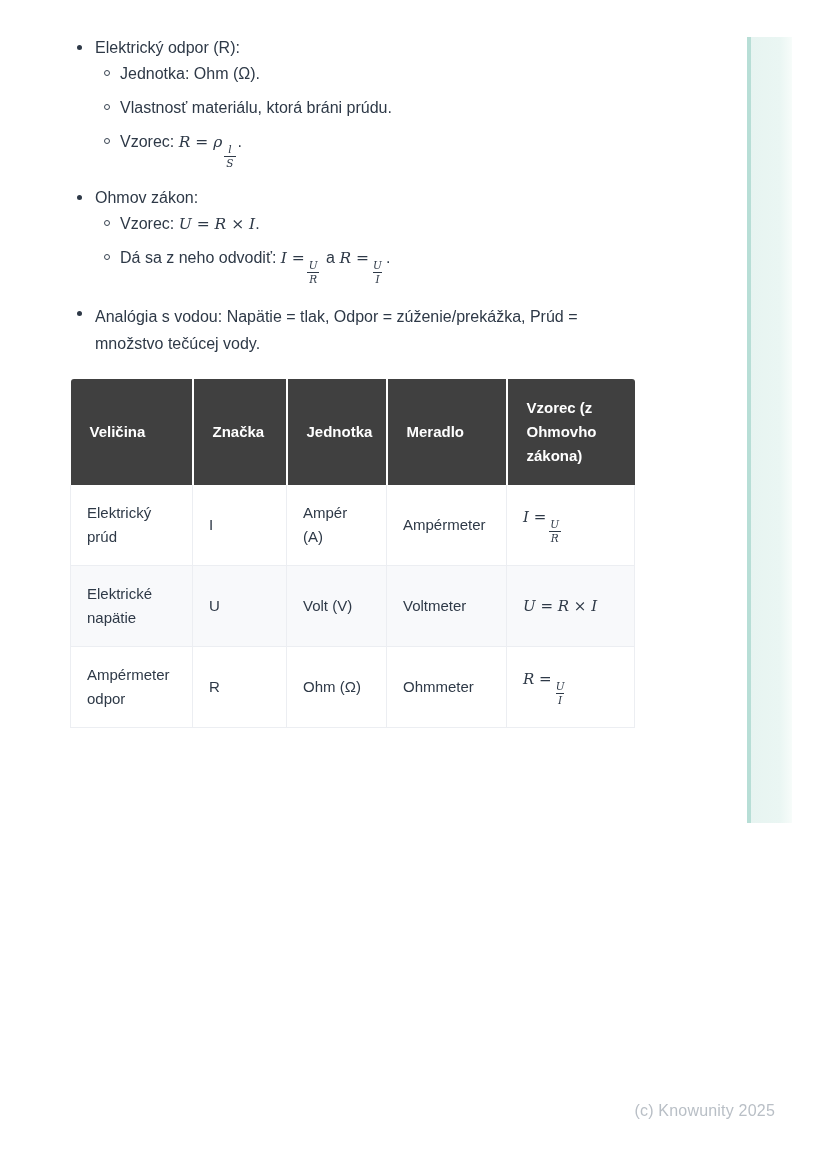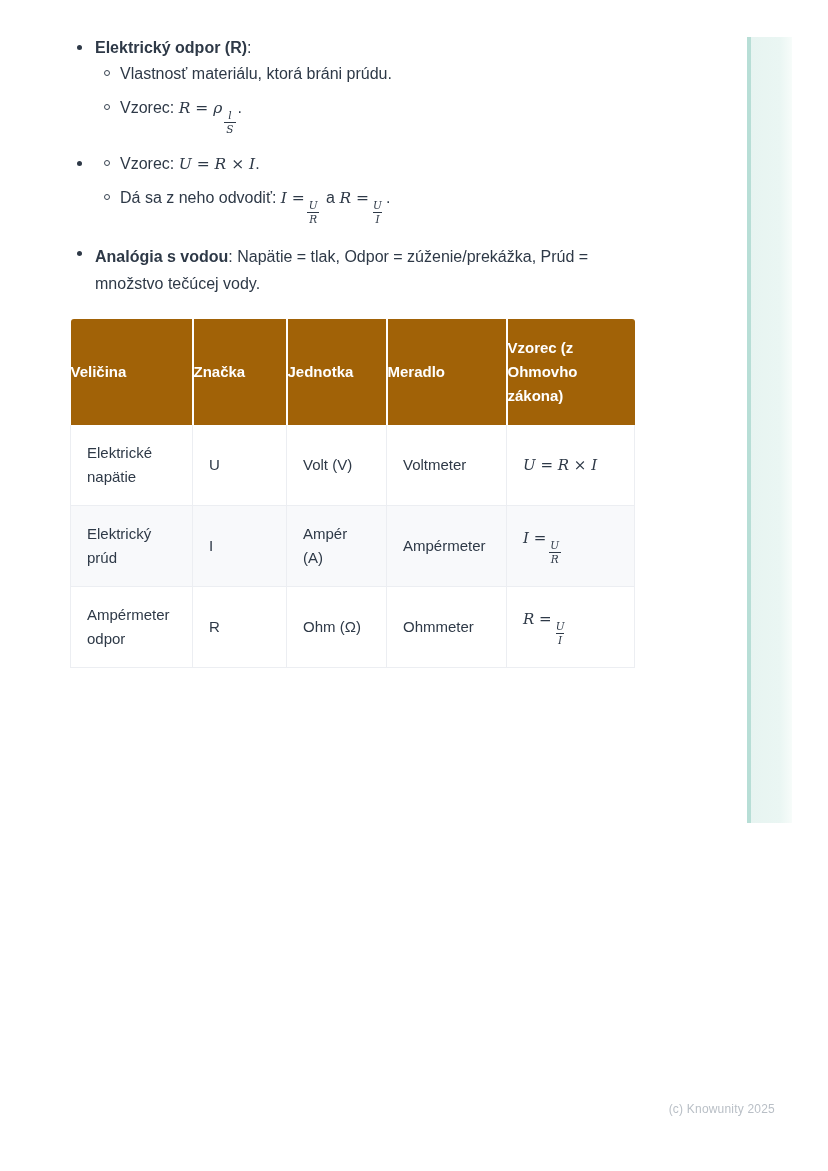--- a/index.html
+++ b/index.html
@@ -58,21 +58,21 @@
     content: "";
     position: absolute;
     left: 9px;
     top: 7px;
     width: 4px;
     height: 4px;
     border-radius: 50%;
     border: 1.5px solid #3a4553;
     background: transparent;
   }
-  b, strong { font-weight: 700; text-align: center; }
+  b, strong { font-weight: 400; text-align: center; }
   .math {
     font-family: "DejaVu Serif", "Liberation Serif", serif;
     font-style: italic;
     font-size: 15.5px;
   }
   .frac {
     display: inline-flex;
     flex-direction: column;
     align-items: center;
     vertical-align: -0.55em;
@@ -88,26 +88,26 @@
   .frac .fn { padding: 0 2px; }
 
   .note-table {
     margin-top: 22px;
     width: 564px;
     border-collapse: collapse;
     table-layout: fixed;
     font-size: 15px;
   }
   .note-table th {
-    background: #a16207;
+    background: #404040;
     color: #ffffff;
     font-weight: 600;
     text-align: left;
     vertical-align: middle;
-    padding: 17px 0;
+    padding: 17px 19px;
     line-height: 24px;
   }
   .note-table th + th { border-left: 2px solid #ffffff; }
   .note-table th:first-child { border-top-left-radius: 3px; }
   .note-table th:last-child { border-top-right-radius: 3px; }
   .note-table td {
     padding: 16px;
     line-height: 24px;
     vertical-align: middle;
     border-left: 1px solid #eceef2;
@@ -115,45 +115,47 @@
     background: #ffffff;
   }
   .note-table td:last-child { border-right: 1px solid #eceef2; }
   .note-table tbody tr:nth-child(2) td { background: #f8f9fb; }
   .note-table .math { font-size: 15px; }
 
   .footer-copy {
     position: absolute;
     top: 1102px;
     right: 53px;
-    font-size: 12px;
+    font-size: 16px;
     color: #b9bfc6;
     letter-spacing: 0.2px;
   }
 </style>
 </head>
 <body>
 
 <div class="accent-strip"></div>
 
 <div class="content">
   <ul class="l1">
 
     <li>
       <span class="l1-text"><strong>Elektrický odpor (R)</strong><span>:</span></span>
       <ul class="l2">
+        <li><span>Jednotka: Ohm (Ω).</span></li>
         <li><span>Vlastnosť materiálu, ktorá bráni prúdu.</span></li>
         <li><span>Vzorec: </span><span class="math"><span>R = ρ</span><span class="frac">
                 <span class="fn">l</span>
                 <span class="fd">S</span>
               </span></span><span>.</span></li>
       </ul>
     </li>
 
     <li>
+      <span class="l1-text"><strong>Ohmov zákon</strong><span>:</span></span>
       <ul class="l2">
         <li><span>Vzorec: </span><span class="math">U = R × I</span><span>.</span></li>
         <li><span>Dá sa z neho odvodiť: </span><span class="math"><span>I =</span><span class="frac">
                 <span class="fn">U</span>
                 <span class="fd">R</span>
               </span></span><span> a </span><span class="math"><span>R =</span><span class="frac">
                 <span class="fn">U</span>
                 <span class="fd">I</span>
               </span></span><span>.</span></li>
       </ul>
@@ -177,37 +179,37 @@
       <tr>
         <th>Veličina</th>
         <th>Značka</th>
         <th>Jednotka</th>
         <th>Meradlo</th>
         <th>Vzorec (z Ohmovho zákona)</th>
       </tr>
     </thead>
     <tbody>
       <tr>
+        <td>Elektrický prúd</td>
+        <td>I</td>
+        <td>Ampér (A)</td>
+        <td>Ampérmeter</td>
+        <td><span class="math"><span>I =</span><span class="frac">
+                <span class="fn">U</span>
+                <span class="fd">R</span>
+              </span></span></td>
+      </tr>
+      <tr>
         <td>Elektrické napätie</td>
         <td>U</td>
         <td>Volt (V)</td>
         <td>Voltmeter</td>
         <td><span class="math">U = R × I</span></td>
       </tr>
       <tr>
-        <td>Elektrický prúd</td>
-        <td>I</td>
-        <td>Ampér (A)</td>
-        <td>Ampérmeter</td>
-        <td><span class="math"><span>I =</span><span class="frac">
-                <span class="fn">U</span>
-                <span class="fd">R</span>
-              </span></span></td>
-      </tr>
-      <tr>
         <td>Ampérmeter odpor</td>
         <td>R</td>
         <td>Ohm (Ω)</td>
         <td>Ohmmeter</td>
         <td><span class="math"><span>R =</span><span class="frac">
                 <span class="fn">U</span>
                 <span class="fd">I</span>
               </span></span></td>
       </tr>
     </tbody>

